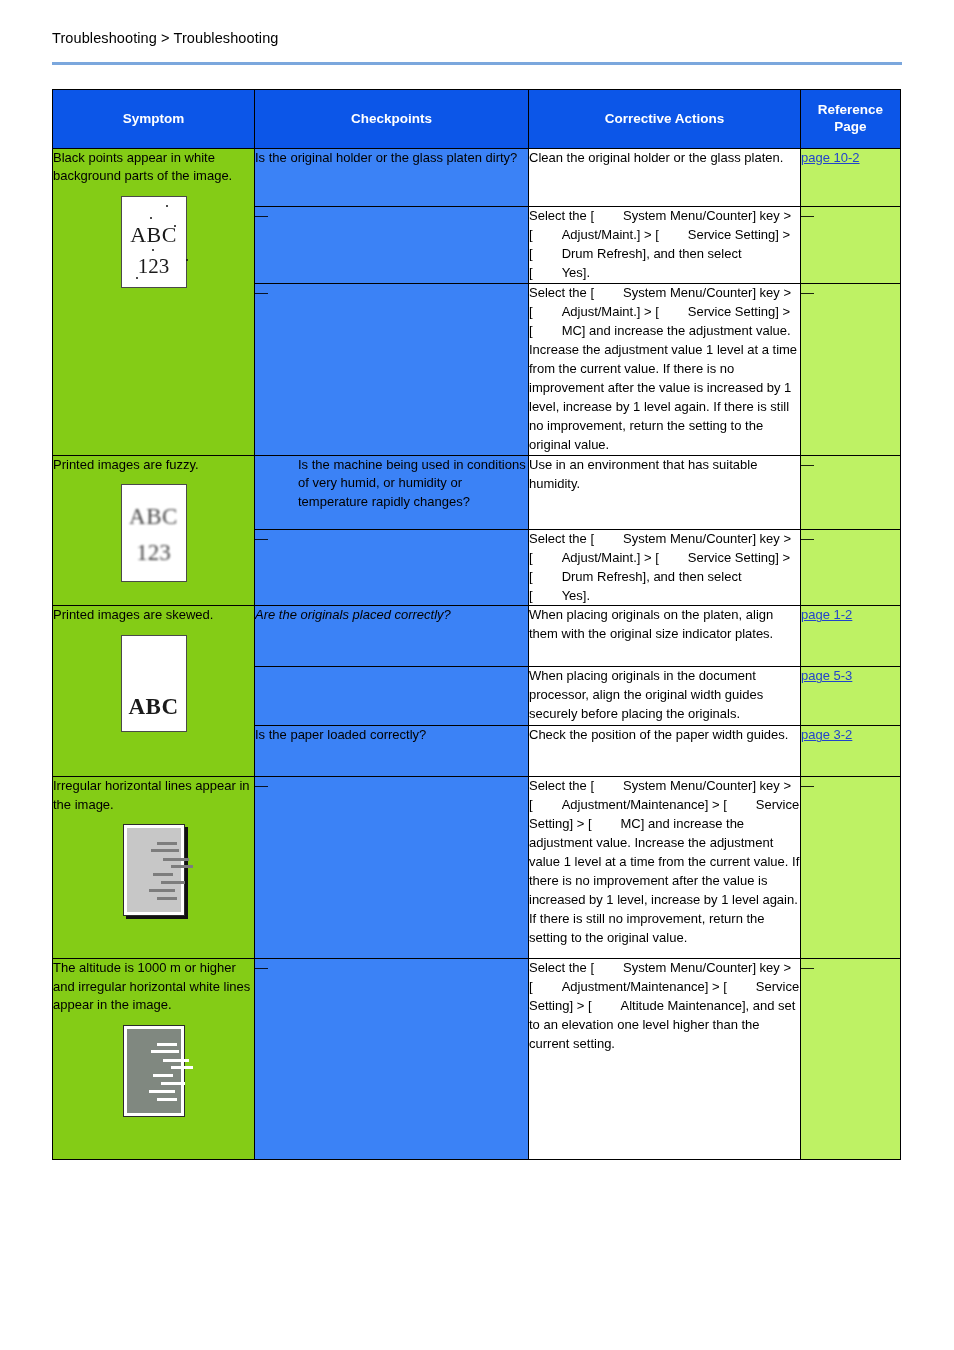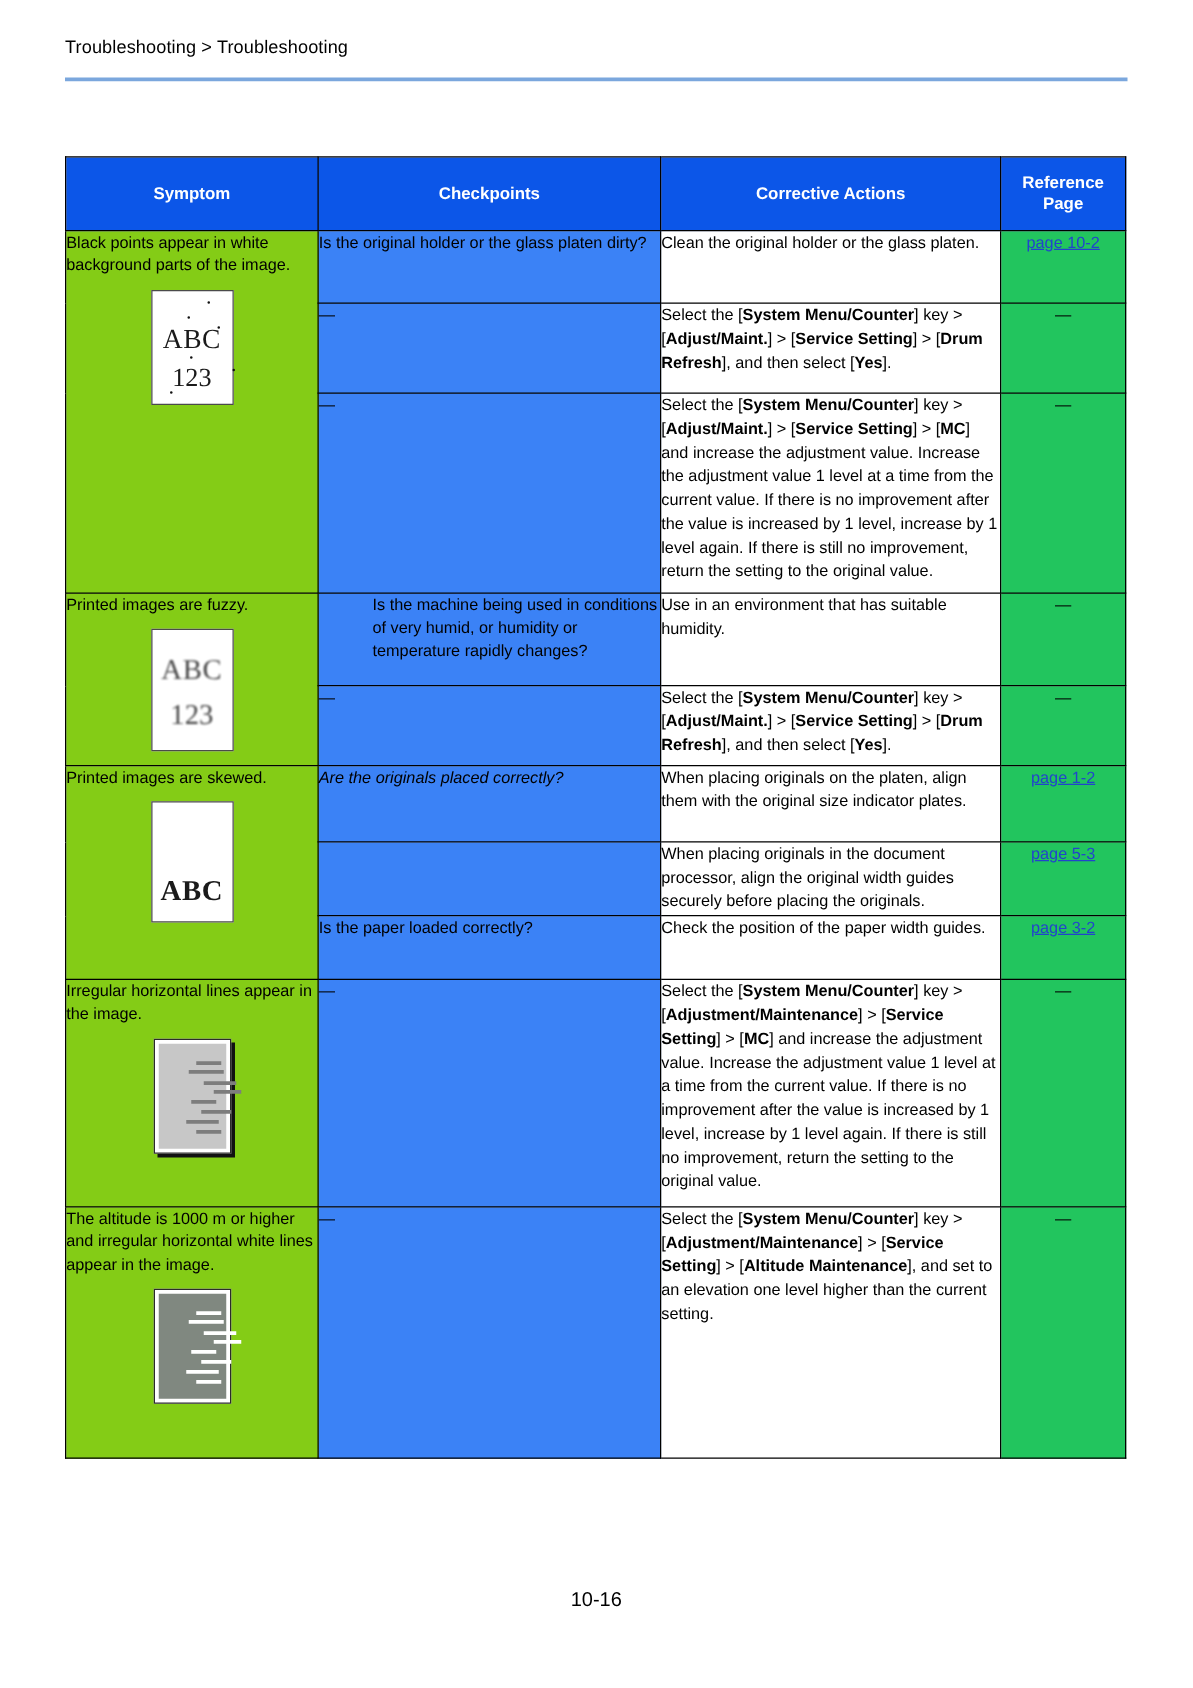--- a/index.html
+++ b/index.html
@@ -40,21 +40,20 @@
     height: 3px;
     background: #7ba7dd;
   }
 
   
   .tbl-wrap {
     position: absolute;
     left: 52px;
     top: 89px;
     width: 848px;
-    margin-top: 36px;
   }
   table.tsg {
     border-collapse: collapse;
     width: 848px;
     table-layout: fixed;
   }
   table.tsg col.c-sym { width: 202px; }
   table.tsg col.c-chk { width: 274px; }
   table.tsg col.c-act { width: 272px; }
   table.tsg col.c-ref { width: 100px; }
@@ -87,27 +86,26 @@
     line-height: 1.42;
     padding: 8px 8px 8px 9px;
   }
   td.act {
     background: #ffffff;
     font-size: 13px;
     line-height: 1.46;
     padding: 8px 8px 8px 8px;
   }
   td.ref {
-    background: #22c55e;
+    background: #bef264;
     font-size: 13px;
     line-height: 1.42;
     padding: 8px 6px 8px 9px;
-    text-align: center;
-  }
-  td.act b { font-weight: bold; }
+  }
+  td.act b { font-weight: normal; padding-left: 29px; }
   .ref-link {
     color: #2244cc;
     text-decoration: underline;
     cursor: pointer;
   }
   .dash { font-size: 13px; }
   .act-spaced { line-height: 1.95; }
 
   
   .thumb-block {
@@ -306,15 +304,14 @@
               </div>
             </td>
             <td class="chk" style="height: 200px;"><span>—</span></td>
             <td class="act"><span>Select the [<b>System Menu/Counter</b>] key &gt; [<b>Adjustment/Maintenance</b>] &gt; [<b>Service Setting</b>] &gt; [<b>Altitude Maintenance</b>], and set to an elevation one level higher than the current setting.</span></td>
             <td class="ref"><span class="dash">—</span></td>
           </tr>
         </tbody>
     </table>
   </div>
 
-  <div style="position:absolute; left:0; top:1272px; width:954px; text-align:center; font-size:16px;">10-16</div>
 
 </div>
 
 </body></html>

